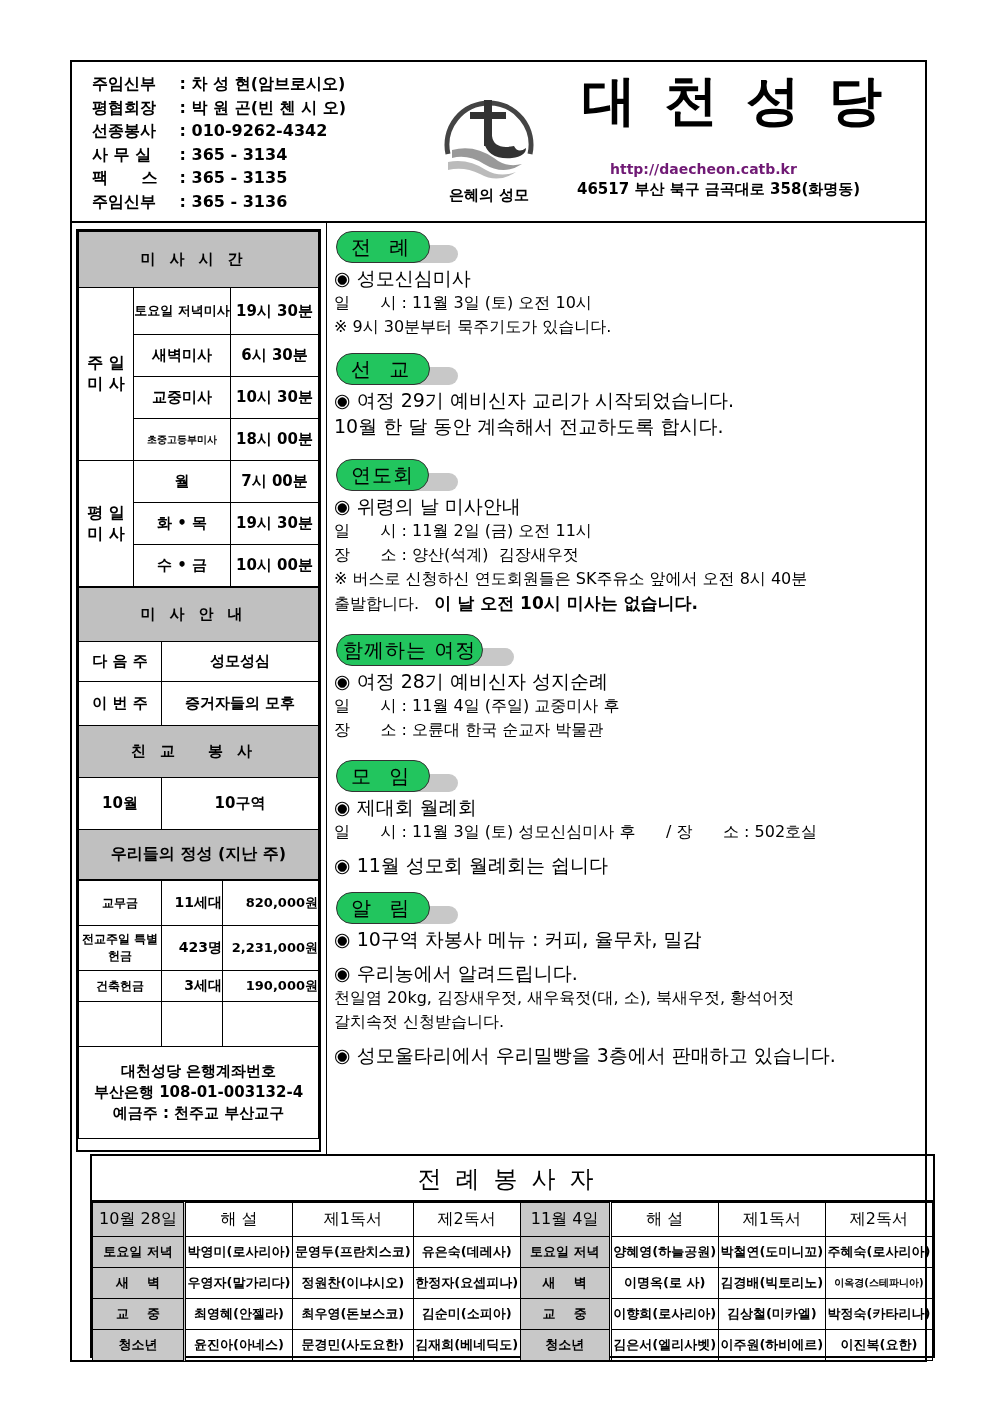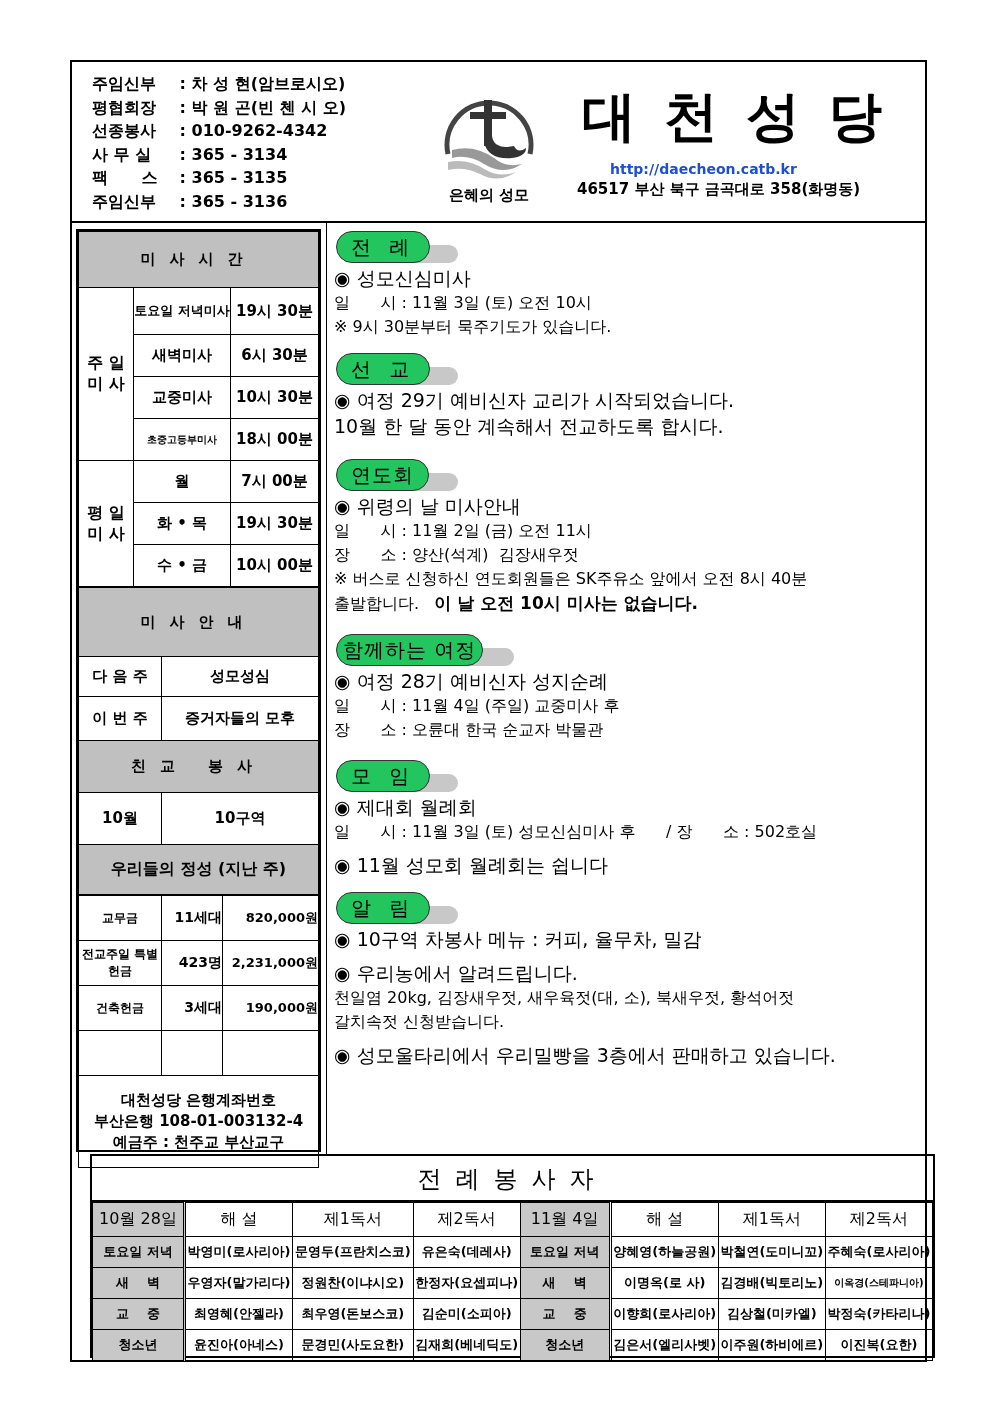--- a/index.html
+++ b/index.html
@@ -5,22 +5,22 @@
   * { box-sizing: border-box; margin: 0; padding: 0; }
   body { width: 992px; height: 1403px; background: #fff; font-family: "DejaVu Sans", sans-serif; color: #000; position: relative; }
   .page { position: absolute; left: 70px; top: 60px; width: 857px; height: 1302px; border: 2px solid #000; }
   
   .header { position: absolute; left: 0; top: 0; width: 853px; height: 161px; border-bottom: 2px solid #000; }
   .info { position: absolute; left: 20px; top: 10px; font-size: 16px; font-weight: bold; line-height: 23.5px; }
   .info .row { display: flex; white-space: pre; }
   .info .lbl { width: 82px; display: inline-block; }
   .logo { position: absolute; left: 362px; top: 22px; width: 110px; height: 128px; }
   .logo-caption { position: absolute; left: 0; top: 102px; width: 110px; text-align: center; font-size: 15px; font-weight: bold; }
-  .title { position: absolute; left: 510px; top: 24px; font-size: 54px; font-weight: bold; letter-spacing: 28px; line-height: 62px; }
-  .url { position: absolute; left: 538px; top: 99px; font-size: 14px; font-weight: bold; color: #1d4ed8; }
+  .title { position: absolute; left: 510px; top: 8px; font-size: 54px; font-weight: bold; letter-spacing: 28px; line-height: 62px; }
+  .url { position: absolute; left: 538px; top: 99px; font-size: 14px; font-weight: bold; color: #701a75; }
   .addr { position: absolute; left: 505px; top: 118px; font-size: 15px; font-weight: bold; }
   
   .left { position: absolute; left: 4px; top: 167px; width: 245px; height: 923px; border: 2px solid #000; }
   .vdiv { position: absolute; left: 254px; top: 161px; width: 1px; height: 931px; background: #000; }
   .tbl { border-collapse: collapse; width: 100%; }
   .tbl td { border: 1px solid #000; text-align: center; font-weight: bold; font-size: 15px; }
   .gray { background: #c0c0c0; }
   .hdr-cell { font-size: 17px; letter-spacing: 14px; height: 56px; }
   
   .right { position: absolute; left: 262px; top: 167px; width: 590px; }
@@ -112,21 +112,21 @@
       <tr style="height:42px">
             <td>수 • 금</td>
             <td>10시 00분</td>
           </tr>
     </tbody>
       </table>
 
     <table class="tbl">
       <tbody>
           <tr>
-            <td colspan="2" class="gray hdr-cell" style="height:69px">미사안내</td>
+            <td colspan="2" class="gray hdr-cell" style="height:54px">미사안내</td>
           </tr>
       <tr style="height:40px">
             <td>다 음 주</td>
             <td>성모성심</td>
           </tr>
       <tr style="height:44px">
             <td style="width:83px">이 번 주</td>
             <td>증거자들의 모후</td>
           </tr>
       <tr>
@@ -147,21 +147,21 @@
           <tr style="height:45px">
             <td style="width:83px;font-size:12px">교무금</td>
             <td style="width:61px;font-size:14px;text-align:right">11세대</td>
             <td style="font-size:13px;text-align:right">820,000원</td>
           </tr>
       <tr style="height:45px">
             <td style="font-size:12px">전교주일 특별헌금</td>
             <td style="font-size:14px;text-align:right">423명</td>
             <td style="font-size:13px;text-align:right">2,231,000원</td>
           </tr>
-      <tr style="height:45px">
+      <tr style="height:31px">
             <td style="font-size:12px">건축헌금</td>
             <td style="font-size:14px;text-align:right">3세대</td>
             <td style="font-size:13px;text-align:right">190,000원</td>
           </tr>
       <tr style="height:45px">
             <td></td>
             <td></td>
             <td></td>
           </tr>
       <tr style="height:92px">

